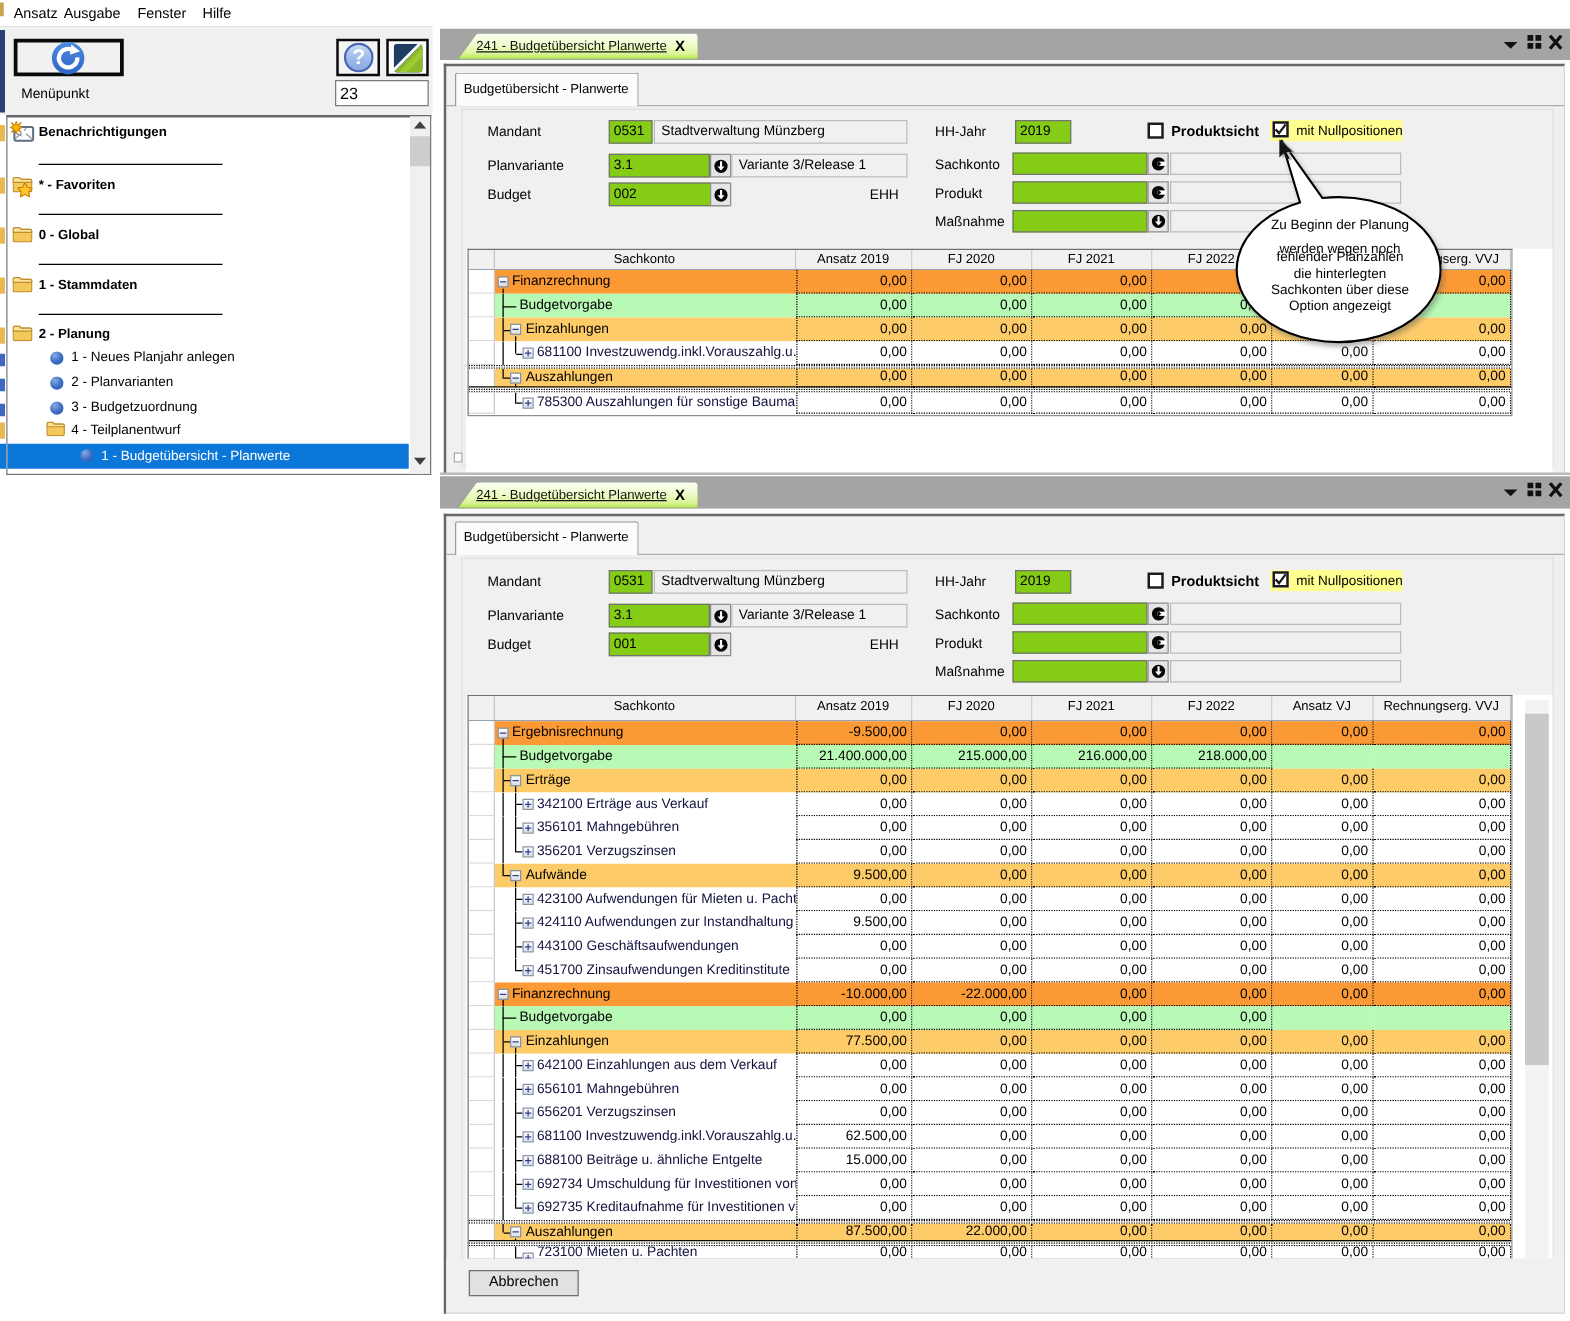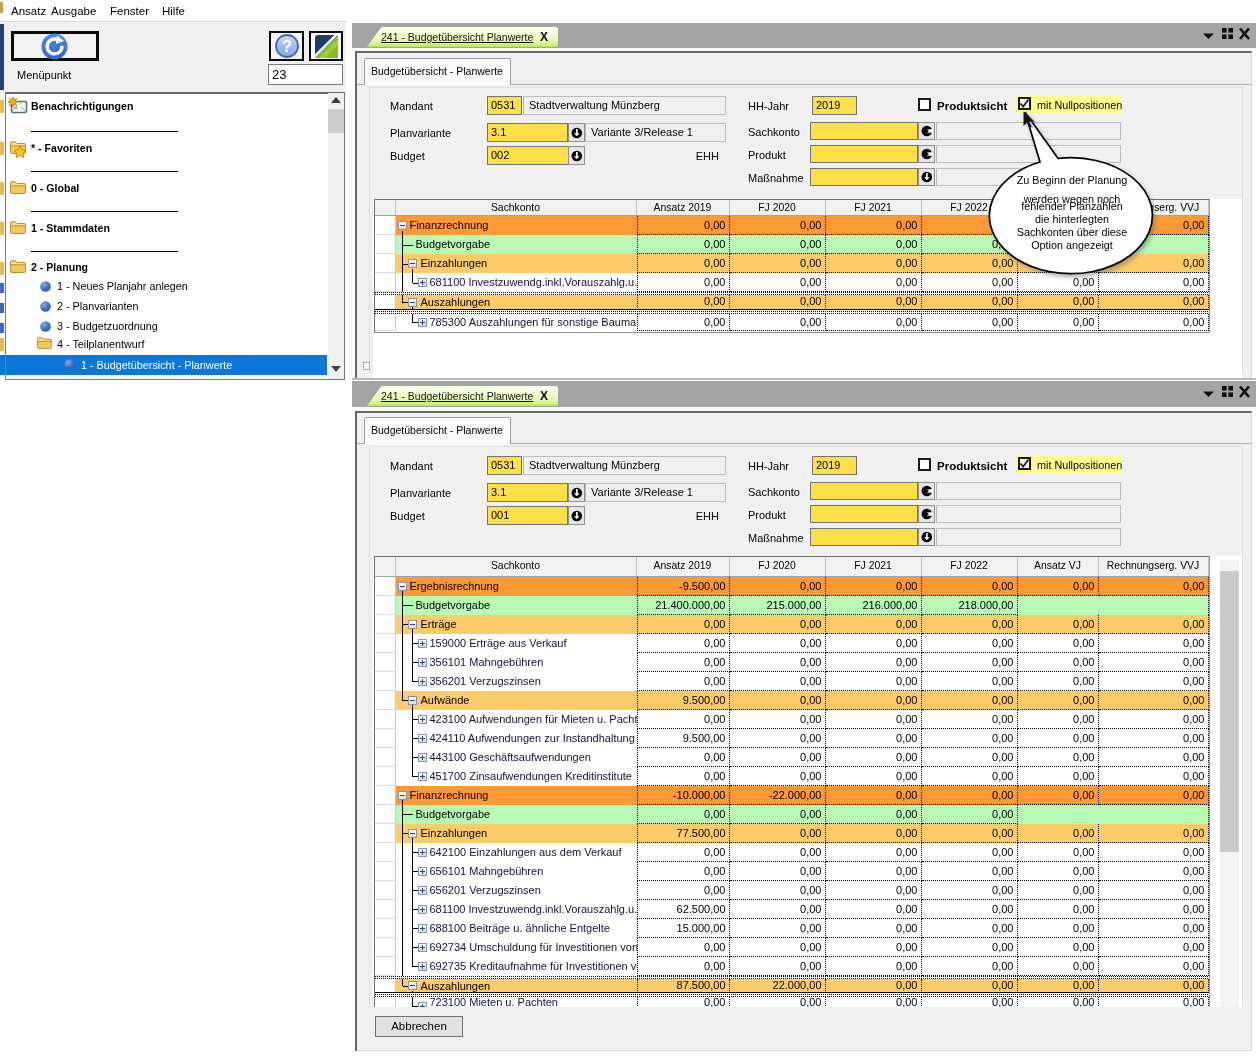--- a/index.html
+++ b/index.html
@@ -1,18 +1,18 @@
 <!DOCTYPE html>
 <html><head><meta charset="utf-8"><style>
 * { margin:0; padding:0; box-sizing:border-box; }
 html,body { width:1256px; height:1057px; }
 body { position:relative; font-family:"Liberation Sans",sans-serif; background:#fff; overflow:hidden; color:#000; }
 .a { position:absolute; }
 .lb { position:absolute; font-size:11px; white-space:nowrap; }
-.yf { position:absolute; background:#fde047; border:1px solid #737373; font-size:11px; padding-left:3px; white-space:nowrap; overflow:hidden; }
+.yf { position:absolute; background:#84cc16; border:1px solid #737373; font-size:11px; padding-left:3px; white-space:nowrap; overflow:hidden; }
 .ro { position:absolute; background:#F0F0F0; border:1px solid #BCBCBC; font-size:11px; padding-left:5px; white-space:nowrap; overflow:hidden; }
 .bt { position:absolute; width:17px; background:#E5E5E5; border:1px solid #8F8F8F; }
 .cb { position:absolute; width:13px; height:13px; background:#fff; border:2px solid #1B1B1B; }
 .sep { position:absolute; left:31px; width:147px; height:1px; background:#000; }
 .titem { position:absolute; font-size:10.6px; font-weight:bold; white-space:nowrap; }
 .citem { position:absolute; font-size:10.8px; white-space:nowrap; }
 .vl { position:absolute; width:1px; background:#000; }
 .hl { position:absolute; height:1px; background:#000; }
 .pm { position:absolute; width:9px; height:9px; border:1px solid #8795A9; background:linear-gradient(180deg,#ffffff,#D9DEE6); }
 .pm i { position:absolute; left:1px; top:3px; width:5px; height:1px; background:#31418F; }
@@ -526,21 +526,21 @@
 <div class="cell" style="left:723.5px;top:57.5px;width:110.0px;height:19px;background:#FDCB68;line-height:18px;">0,00</div>
 <div class="selc" style="top:76.5px;height:19px;"></div>
 <div class="tcell" style="top:76.5px;height:19px;background:#fff;">
       <div class="vl" style="left:6px;top:0;height:19px;"></div>
       <div class="vl" style="left:16px;top:0;height:19px;"></div>
       <div class="hl" style="left:17px;top:9.5px;width:5px;"></div>
       <div class="pm" style="left:22px;top:5.0px;">
         <i></i>
         <b></b>
       </div>
-      <span style="left:34px;top:0;line-height:19px;color:#12123F;">159000 Erträge aus Verkauf</span>
+      <span style="left:34px;top:0;line-height:19px;color:#12123F;">342100 Erträge aus Verkauf</span>
     </div>
 <div class="cell" style="left:261.5px;top:76.5px;width:93.0px;height:19px;background:#fff;line-height:18px;border-left:1px dotted #000;">0,00</div>
 <div class="cell" style="left:354.5px;top:76.5px;width:96.0px;height:19px;background:#fff;line-height:18px;">0,00</div>
 <div class="cell" style="left:450.5px;top:76.5px;width:96.0px;height:19px;background:#fff;line-height:18px;">0,00</div>
 <div class="cell" style="left:546.5px;top:76.5px;width:96.0px;height:19px;background:#fff;line-height:18px;">0,00</div>
 <div class="cell" style="left:642.5px;top:76.5px;width:81.0px;height:19px;background:#fff;line-height:18px;">0,00</div>
 <div class="cell" style="left:723.5px;top:76.5px;width:110.0px;height:19px;background:#fff;line-height:18px;">0,00</div>
 <div class="selc" style="top:95.5px;height:19px;"></div>
 <div class="tcell" style="top:95.5px;height:19px;background:#fff;">
       <div class="vl" style="left:6px;top:0;height:19px;"></div>

